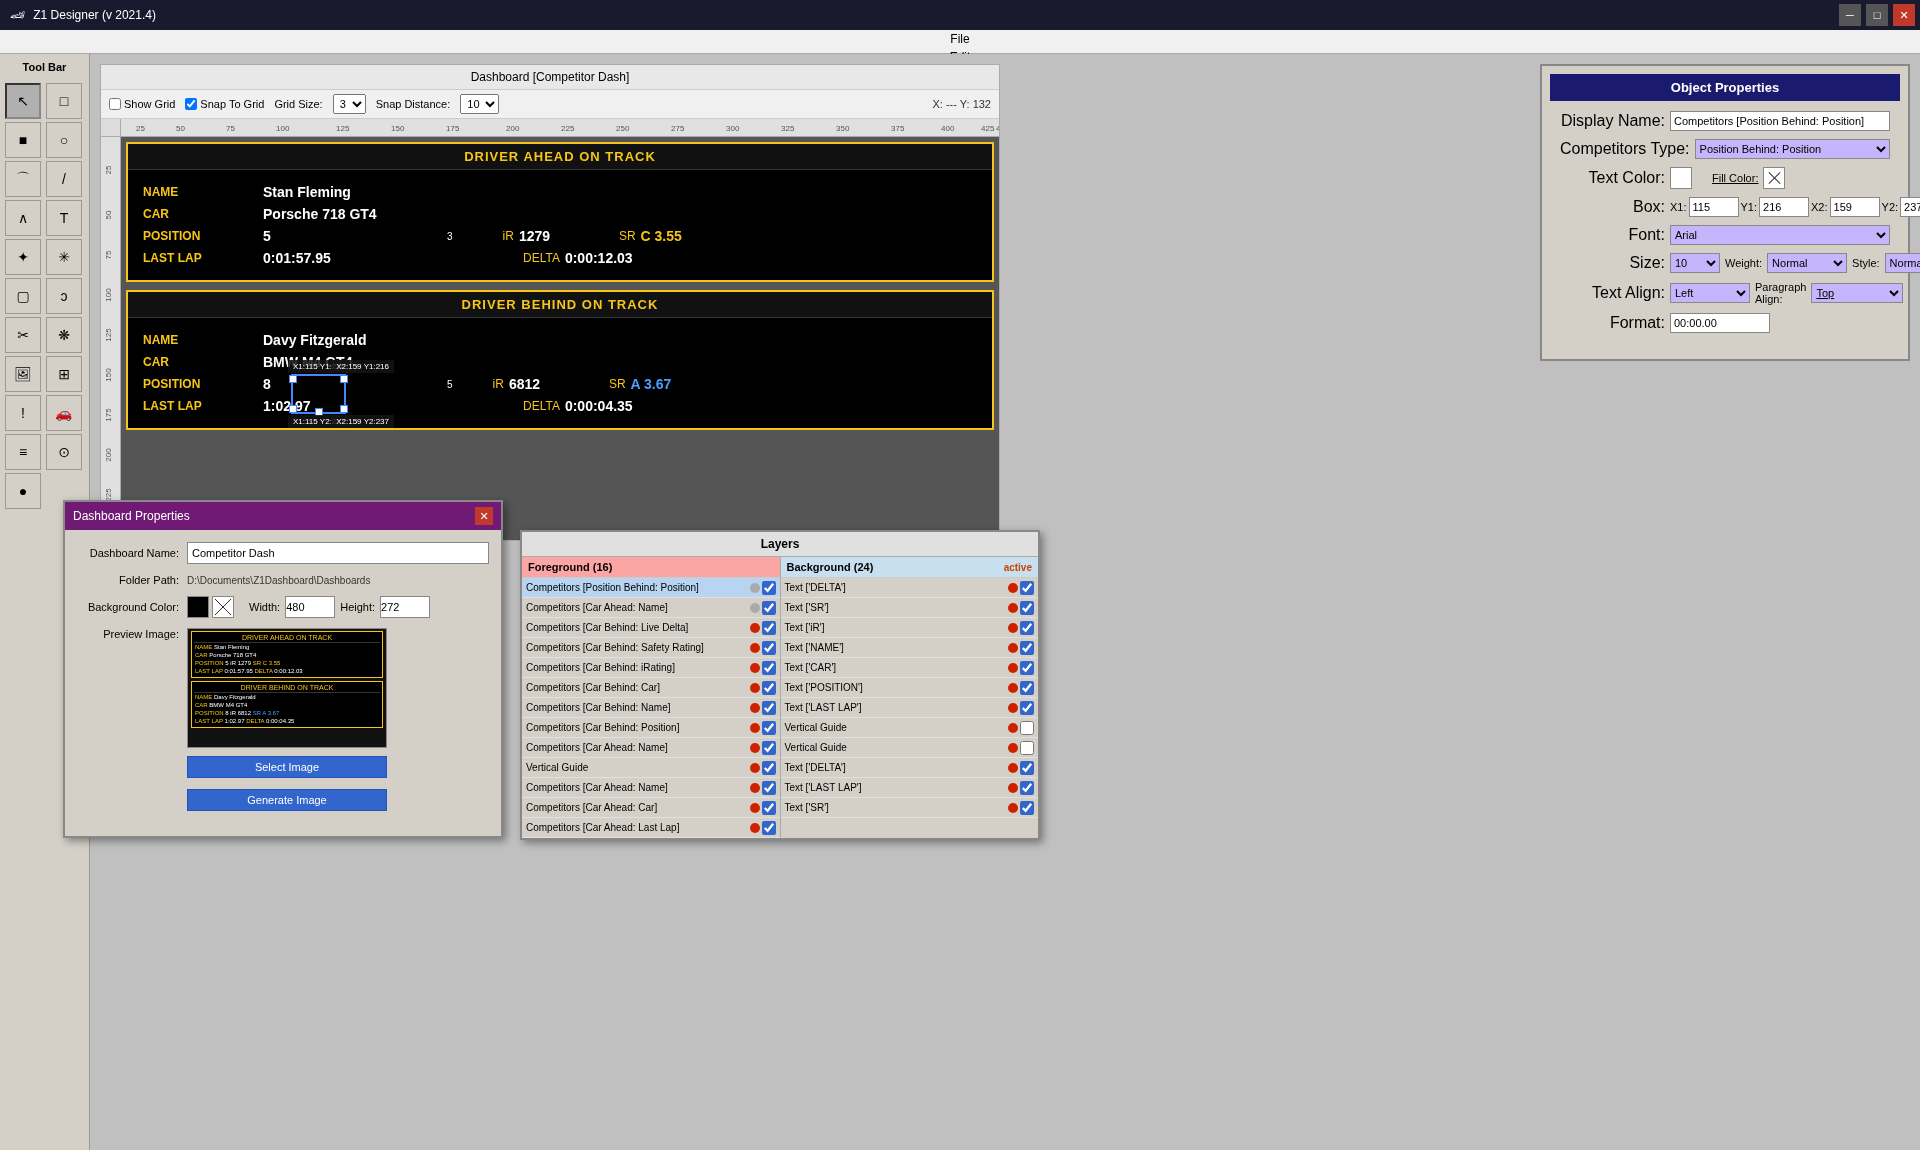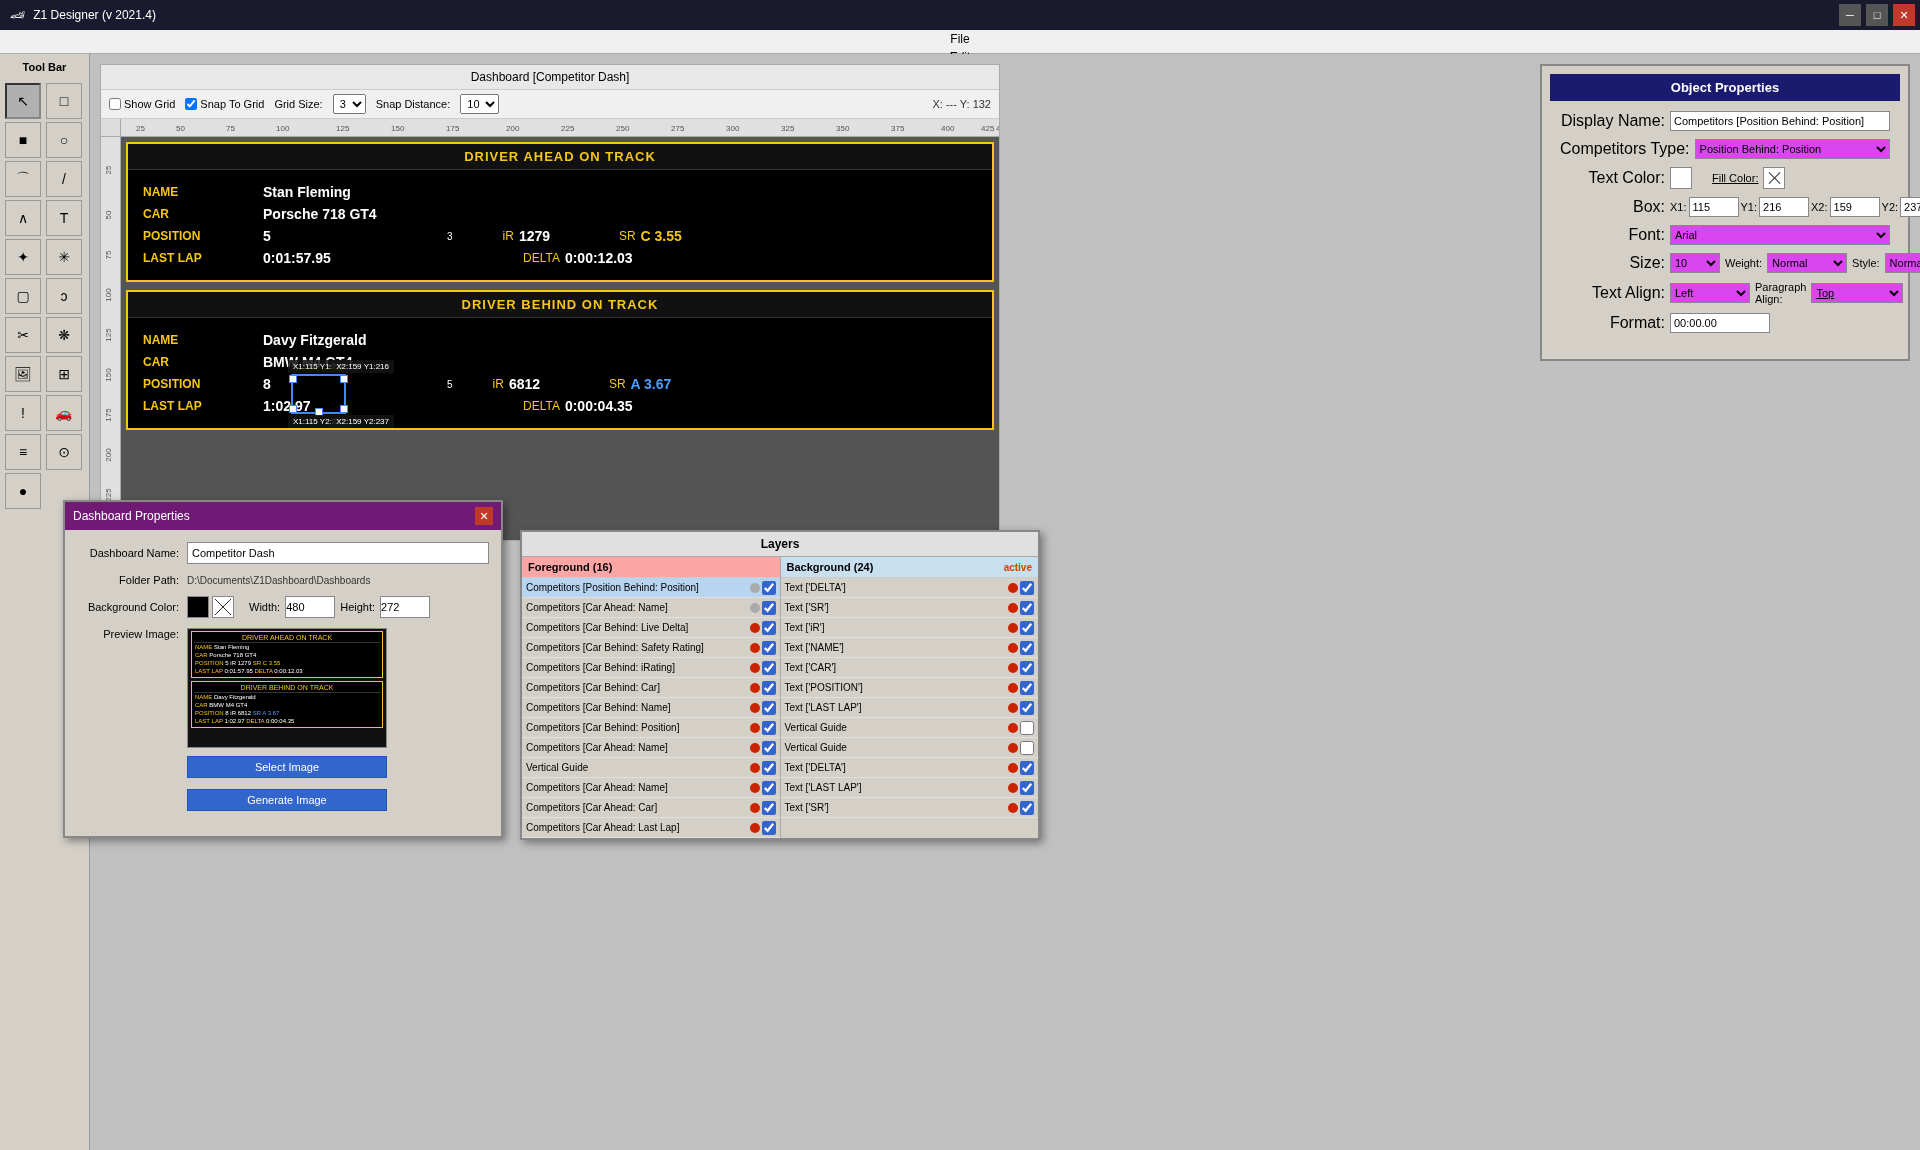--- a/index.html
+++ b/index.html
@@ -215,21 +215,21 @@
       height: 20px;
       border: 1px solid #888;
       background: white;
       padding: 0 3px;
       font-size: 11px;
     }
     .prop-select {
       flex: 1;
       height: 20px;
       border: 1px solid #888;
-      background: #d946ef;
+      background: #c4b5fd;
       font-size: 11px;
     }
     .prop-color-box {
       width: 22px; height: 22px;
       background: white;
       border: 1px solid #888;
       display: inline-block;
     }
     .prop-color-x {
       display: inline-flex;

